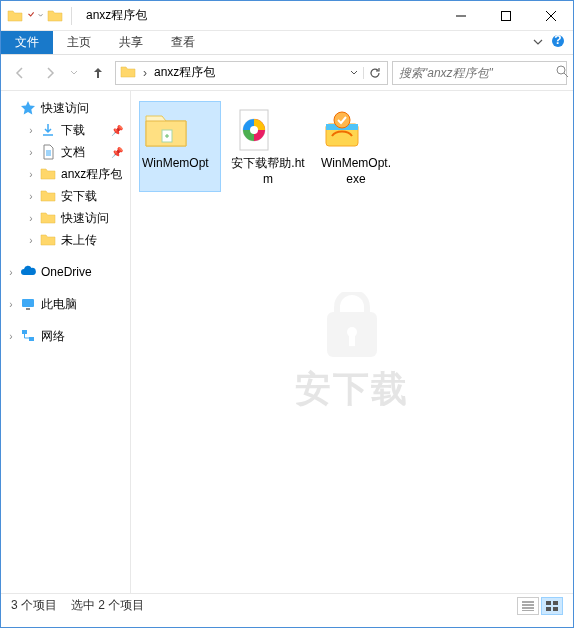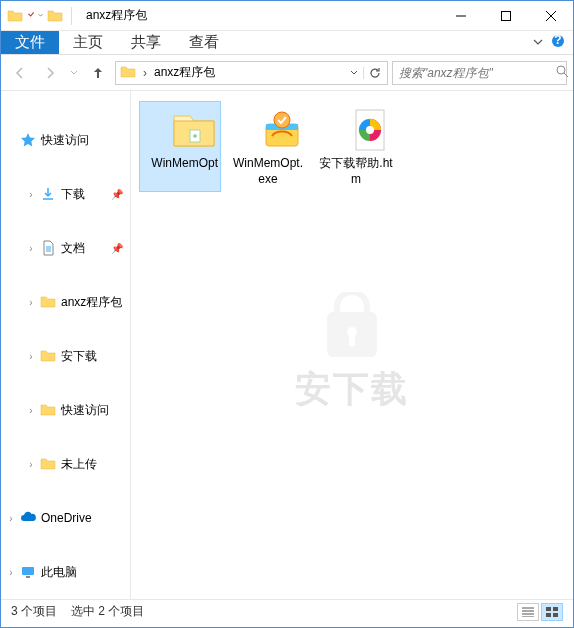--- a/index.html
+++ b/index.html
@@ -9,62 +9,62 @@
 .titlebar { height: 30px; display: flex; align-items: center; background: #fff; border-bottom: 1px solid #e8e8e8; }
 .titlebar-left { display: flex; align-items: center; padding-left: 6px; gap: 4px; }
 .tb-icon { width: 16px; height: 16px; }
 .tb-sep { width: 1px; height: 18px; background: #ddd; margin: 0 4px; }
 .tb-title { margin-left: 6px; font-size: 12px; color: #000; }
 .titlebar-right { margin-left: auto; display: flex; }
 .win-btn { width: 45px; height: 28px; display: flex; align-items: center; justify-content: center; cursor: pointer; }
 
 
 .ribbon { height: 24px; display: flex; align-items: stretch; border-bottom: 1px solid #e1e1e1; }
-.ribbon-tab { padding: 0 14px; display: flex; align-items: center; font-size: 15px; color: #333; cursor: pointer; }
+.ribbon-tab { padding: 0 14px; display: flex; align-items: center; font-size: 12px; color: #333; cursor: pointer; }
 .ribbon-tab.file { background: #1979ca; color: #fff; }
 .ribbon-expand { margin-left: auto; display: flex; align-items: center; gap: 8px; padding-right: 8px; }
 
 
 .navbar { height: 36px; display: flex; align-items: center; padding: 4px 6px; gap: 4px; border-bottom: 1px solid #e8e8e8; }
 .nav-btn { width: 26px; height: 26px; display: flex; align-items: center; justify-content: center; color: #999; cursor: pointer; border-radius: 2px; }
 .nav-btn.enabled { color: #555; }
 .addr-bar { flex: 1; height: 24px; border: 1px solid #ccc; display: flex; align-items: center; padding: 0 2px; background: #fff; }
 .addr-icon { width: 18px; height: 18px; margin: 0 2px; }
 .addr-text { flex: 1; padding: 0 4px; }
 .addr-drop { width: 18px; display: flex; align-items: center; justify-content: center; color: #555; cursor: pointer; }
 .search-box { width: 175px; height: 24px; border: 1px solid #ccc; display: flex; align-items: center; padding: 0 6px; }
 .search-box input { border: none; outline: none; flex: 1; font-size: 12px; color: #888; font-style: italic; }
 
 
 .body { display: flex; height: calc(100% - 30px - 24px - 36px - 24px); }
 
 
 .sidebar { width: 130px; border-right: 1px solid #e8e8e8; padding-top: 6px; overflow: hidden; }
-.tree-item { display: flex; align-items: center; height: 22px; padding-left: 4px; cursor: pointer; gap: 2px; margin-top: 32px; }
+.tree-item { display: flex; align-items: center; height: 22px; padding-left: 4px; cursor: pointer; gap: 2px; }
 .tree-item.l1 { padding-left: 24px; }
 .tree-caret { width: 12px; color: #888; font-size: 10px; display: inline-flex; justify-content: center; }
 .tree-icon { width: 18px; height: 18px; display: inline-flex; align-items: center; justify-content: center; }
 .tree-label { margin-left: 2px; white-space: nowrap; }
 .tree-group { margin-bottom: 10px; }
 .pin { margin-left: auto; margin-right: 6px; color: #888; font-size: 10px; }
 
 
 .content { flex: 1; padding: 10px 8px; display: flex; align-content: flex-start; flex-wrap: wrap; gap: 6px; position: relative; }
-.file-item { width: 82px; display: flex; flex-direction: column; align-items: flex-end; padding: 4px 2px; cursor: pointer; border: 1px solid transparent; }
+.file-item { width: 82px; display: flex; flex-direction: column; align-items: flex-start; padding: 4px 2px; cursor: pointer; border: 1px solid transparent; }
 .file-item.selected { background: #cce8ff; border: 1px solid #99d1ff; }
 .file-icon { width: 48px; height: 48px; display: flex; align-items: center; justify-content: center; }
 .file-label { text-align: center; font-size: 12px; margin-top: 2px; word-break: break-all; line-height: 1.3; }
 
 
 .watermark { position: absolute; left: 50%; top: 50%; transform: translate(-50%, -45%); opacity: 0.15; pointer-events: none; text-align: center; color: #555; }
 .watermark .wm-text { font-size: 36px; font-weight: bold; letter-spacing: 2px; }
 .watermark .wm-url { font-size: 20px; letter-spacing: 1px; }
 
 
-.statusbar { position: absolute; bottom: 4px; left: 0; right: 0; height: 24px; border-top: 1px solid #e8e8e8; display: flex; align-items: center; padding: 0 10px; font-size: 12px; color: #333; background: #fff; }
+.statusbar { position: absolute; bottom: 10px; left: 0; right: 0; height: 24px; border-top: 1px solid #e8e8e8; display: flex; align-items: center; padding: 0 10px; font-size: 12px; color: #333; background: #fff; }
 .status-seg { margin-right: 14px; }
 .status-views { margin-left: auto; display: flex; gap: 2px; }
 .view-btn { width: 22px; height: 18px; border: 1px solid #ccc; display: flex; align-items: center; justify-content: center; cursor: pointer; }
 .view-btn.active { background: #cce8ff; border-color: #99d1ff; }
 
 
 .folder-svg { fill: #ffd76a; stroke: #e6b847; stroke-width: 0.5; }
 </style>
 </head>
 <body>
@@ -298,47 +298,47 @@
         <div class="file-item selected">
           <div class="file-icon">
             <svg width="48" height="48" viewBox="0 0 48 48">
               <path d="M4 10h16l4 5h20v25H4z" fill="#fff3c4" stroke="#e6c75a"></path>
               <path d="M4 15h40v25H4z" fill="#ffe082" stroke="#e6b847"></path>
               <rect x="20" y="24" width="10" height="12" fill="#fff" stroke="#a5d6a7"></rect>
               <path d="M25 28v4m-2-2h4" stroke="#66bb6a"></path>
             </svg>
           </div>
           <div class="file-label">WinMemOpt</div>
-        </div>
-        <div class="file-item">
-          <div class="file-icon">
-            <svg width="48" height="48" viewBox="0 0 48 48">
-              <rect x="8" y="18" width="32" height="22" rx="3" fill="#ffd54f" stroke="#f9a825"></rect>
-              <rect x="8" y="18" width="32" height="6" fill="#4fc3f7"></rect>
-              <circle cx="24" cy="14" r="8" fill="#ffb74d" stroke="#ef6c00"></circle>
-              <path d="M20 14l3 3 5-6" stroke="#fff" stroke-width="2" fill="none"></path>
-              <path d="M14 30c4-6 16-6 20 0" stroke="#ef6c00" fill="none" stroke-width="2"></path>
-            </svg>
-          </div>
-          <div class="file-label">WinMemOpt.exe</div>
         </div>
         <div class="file-item">
           <div class="file-icon">
             <svg width="48" height="48" viewBox="0 0 48 48">
               <rect x="10" y="4" width="28" height="40" fill="#fff" stroke="#ccc"></rect>
               <circle cx="24" cy="24" r="11" fill="none" stroke="#ddd"></circle>
               <path d="M24 13a11 11 0 010 22" fill="#e91e63"></path>
               <path d="M24 13a11 11 0 0111 11H24z" fill="#ffc107"></path>
               <path d="M24 35a11 11 0 01-11-11h11z" fill="#4caf50"></path>
               <path d="M13 24a11 11 0 0111-11v11z" fill="#2196f3"></path>
               <circle cx="24" cy="24" r="4" fill="#fff"></circle>
             </svg>
           </div>
           <div class="file-label">安下载帮助.htm</div>
         </div>
+        <div class="file-item">
+          <div class="file-icon">
+            <svg width="48" height="48" viewBox="0 0 48 48">
+              <rect x="8" y="18" width="32" height="22" rx="3" fill="#ffd54f" stroke="#f9a825"></rect>
+              <rect x="8" y="18" width="32" height="6" fill="#4fc3f7"></rect>
+              <circle cx="24" cy="14" r="8" fill="#ffb74d" stroke="#ef6c00"></circle>
+              <path d="M20 14l3 3 5-6" stroke="#fff" stroke-width="2" fill="none"></path>
+              <path d="M14 30c4-6 16-6 20 0" stroke="#ef6c00" fill="none" stroke-width="2"></path>
+            </svg>
+          </div>
+          <div class="file-label">WinMemOpt.exe</div>
+        </div>
       </div>
     <div class="watermark">
       <svg width="80" height="70" viewBox="0 0 80 70">
           <rect x="15" y="20" width="50" height="45" rx="6" fill="#bbb"></rect>
           <path d="M25 20v-5a15 15 0 0130 0v5" stroke="#bbb" stroke-width="6" fill="none"></path>
           <circle cx="40" cy="40" r="5" fill="#fff"></circle>
           <rect x="37" y="42" width="6" height="12" fill="#fff"></rect>
         </svg>
       <div class="wm-text">安下载</div>
     </div>

